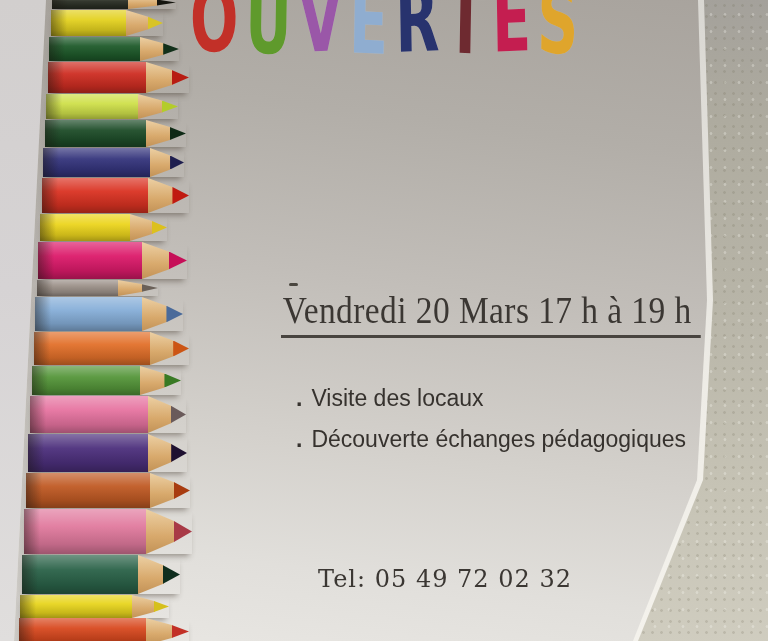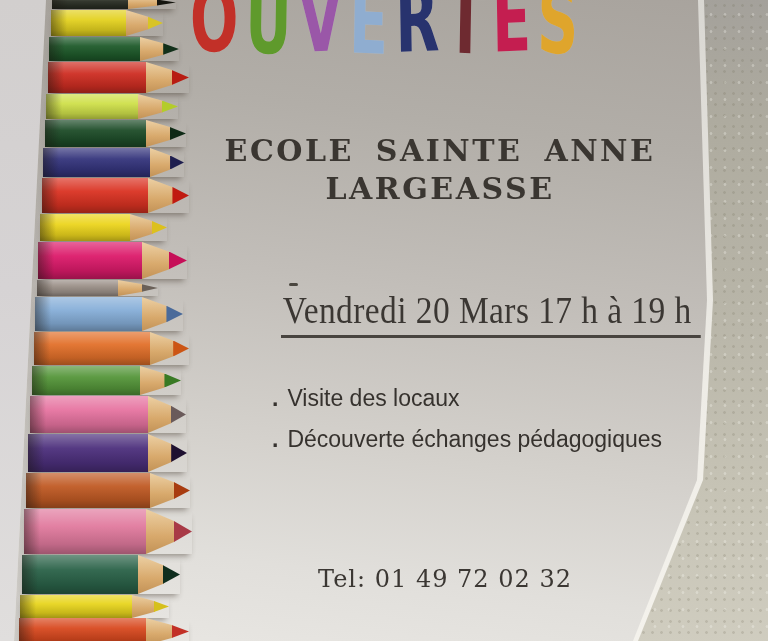--- a/index.html
+++ b/index.html
@@ -61,21 +61,21 @@
   }
   .date-line{
     position:absolute;left:281px;top:286px;
     font-family:"Liberation Serif",serif;font-size:38px;color:#3b3733;
     letter-spacing:.5px;white-space:nowrap;
     transform:scaleX(.88);transform-origin:left top;
     border-bottom:3px solid #48443f;padding:2px 10px 3px 2px;
   }
   .stray-mark{position:absolute;left:289px;top:283px;width:9px;height:3px;background:#4a463f;border-radius:2px;}
   .agenda{position:absolute;left:272px;top:386px;font-size:23px;color:#36322e;}
-  .agenda-item{margin-bottom:17px;line-height:24px;white-space:nowrap;}
+  .agenda-item{margin-bottom:17px;line-height:24px;white-space:nowrap;margin-left:24px;}
   .agenda-item .bullet{display:inline-block;margin-right:9px;font-weight:bold;}
   .phone{
     position:absolute;left:318px;top:565px;
     font-family:"DejaVu Serif",serif;font-size:24px;letter-spacing:1px;color:#3b3733;white-space:nowrap;
   }
 </style>
 </head>
 <body>
 
 <div class="stage">
@@ -196,32 +196,28 @@
       <span class="letter" style="color: rgb(194, 48, 40);">O</span>
       <span class="letter" style="color: rgb(95, 154, 44);">U</span>
       <span class="letter" style="color: rgb(154, 87, 168);">V</span>
       <span class="letter" style="color: rgb(143, 173, 208);">E</span>
       <span class="letter" style="color: rgb(40, 51, 110);">R</span>
       <span class="letter" style="color: rgb(110, 42, 48);">T</span>
       <span class="letter" style="color: rgb(196, 30, 80);">E</span>
       <span class="letter" style="color: rgb(223, 165, 44);">S</span>
     </div>
 
-  <div class="school">
-    <div>ECOLE SAINTE ANNE</div>
-    <div>LARGEASSE</div>
-  </div>
 
   <div class="stray-mark"></div>
   <div class="date-line">Vendredi 20 Mars 17 h à 19 h</div>
 
   <div class="agenda">
     <div class="agenda-item">
       <span class="bullet">.</span><span>Visite des locaux</span>
     </div>
     <div class="agenda-item">
       <span class="bullet">.</span><span>Découverte échanges pédagogiques</span>
     </div>
   </div>
 
-  <div class="phone">Tel: 01 49 72 02 32</div>
+  <div class="phone">Tel: 05 49 72 02 32</div>
 
 </div>
 
 </body></html>

